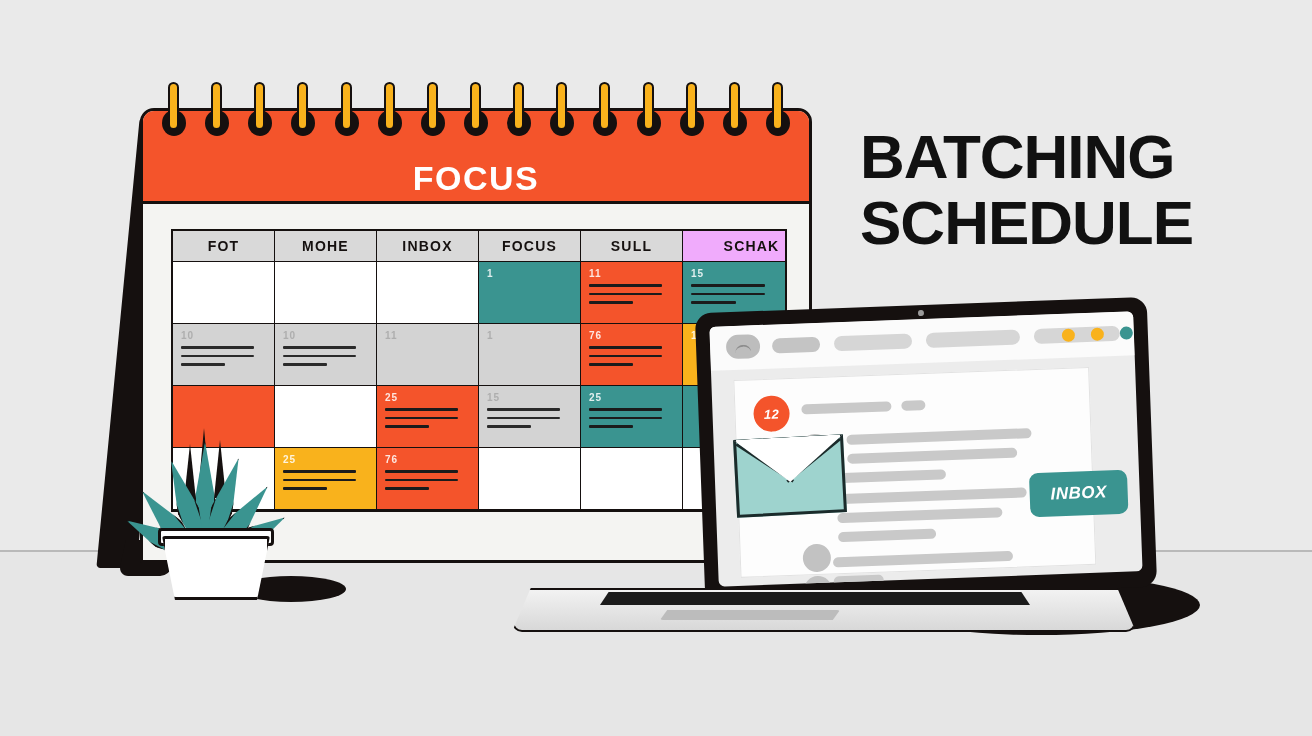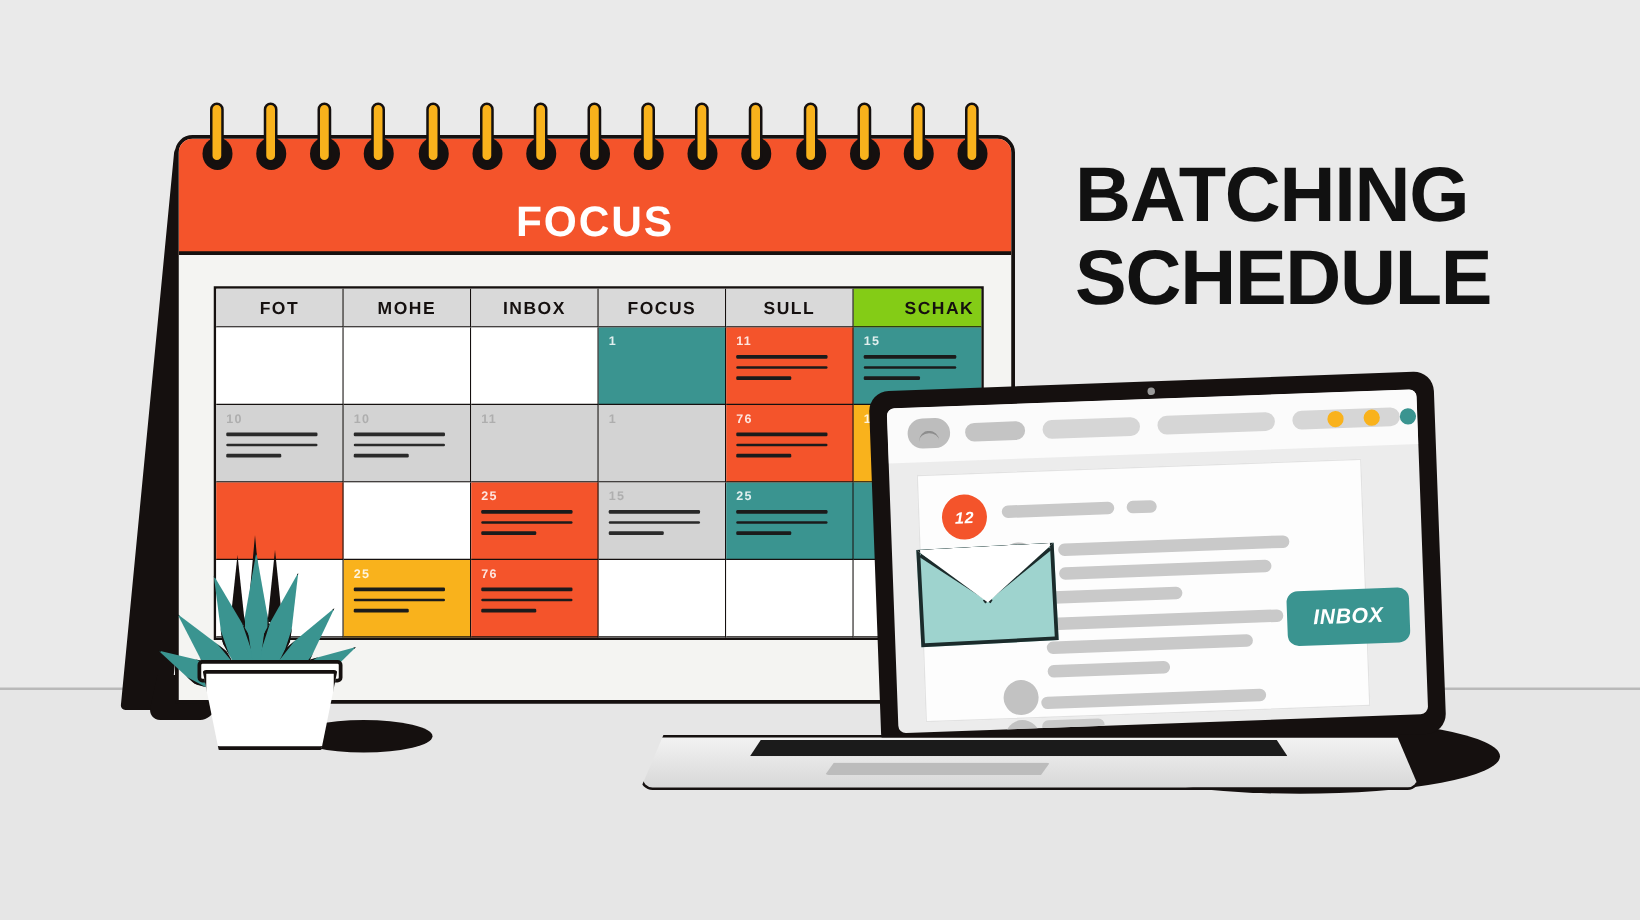--- a/index.html
+++ b/index.html
@@ -64,21 +64,21 @@
     border:2px solid #15100f;box-sizing:border-box;
     display:grid;grid-template-columns:repeat(6,1fr);
   }
   .cell{
     border-right:1.5px solid #15100f;border-bottom:1.5px solid #15100f;
     box-sizing:border-box;position:relative;min-height:62px;padding:6px 8px;
   }
   .cell:nth-child(6n){border-right:none;}
   .hdr{height:31px;min-height:31px;padding:0;display:flex;align-items:center;justify-content:center;
        background:#d9d9d9;font-size:14px;font-weight:bold;letter-spacing:1.2px;color:#15100f;}
-  .hdr.accent{background:#84cc16;padding-left:35px;}
+  .hdr.accent{background:#f0abfc;padding-left:35px;}
   .c-white{background:#ffffff;}
   .c-gray{background:#d3d3d3;}
   .c-teal{background:#3a9490;}
   .c-orange{background:#f4542b;}
   .c-yellow{background:#f9b21c;}
   .daynum{font-size:10px;font-weight:bold;color:rgba(255,255,255,.85);letter-spacing:1px;line-height:11px;}
   .c-gray .daynum,.c-white .daynum{color:#aeaeae;}
   .lines{margin-top:5px;}
   .ln{height:2.5px;background:#1b1b1b;margin-bottom:6px;border-radius:1px;}
   .ln.w1{width:86%;} .ln.w2{width:86%;} .ln.w3{width:52%;}

